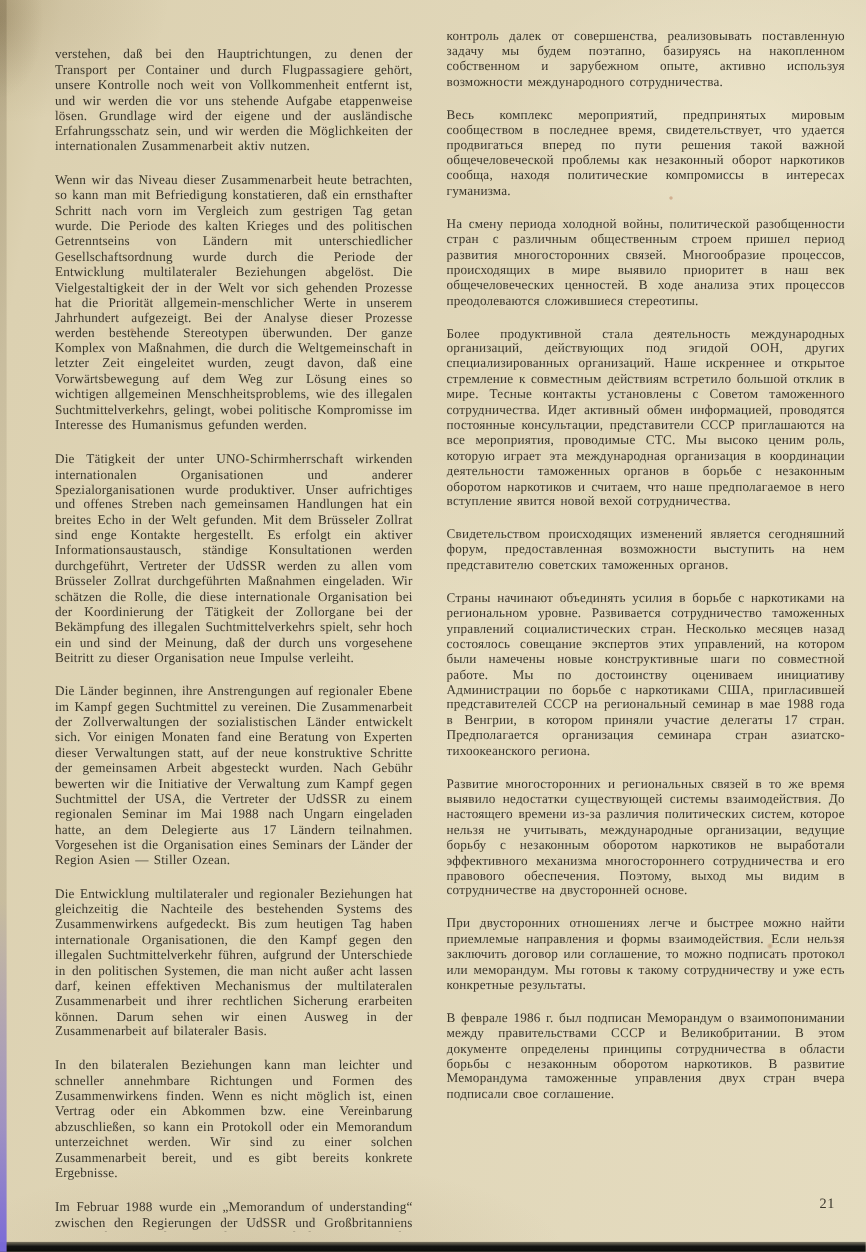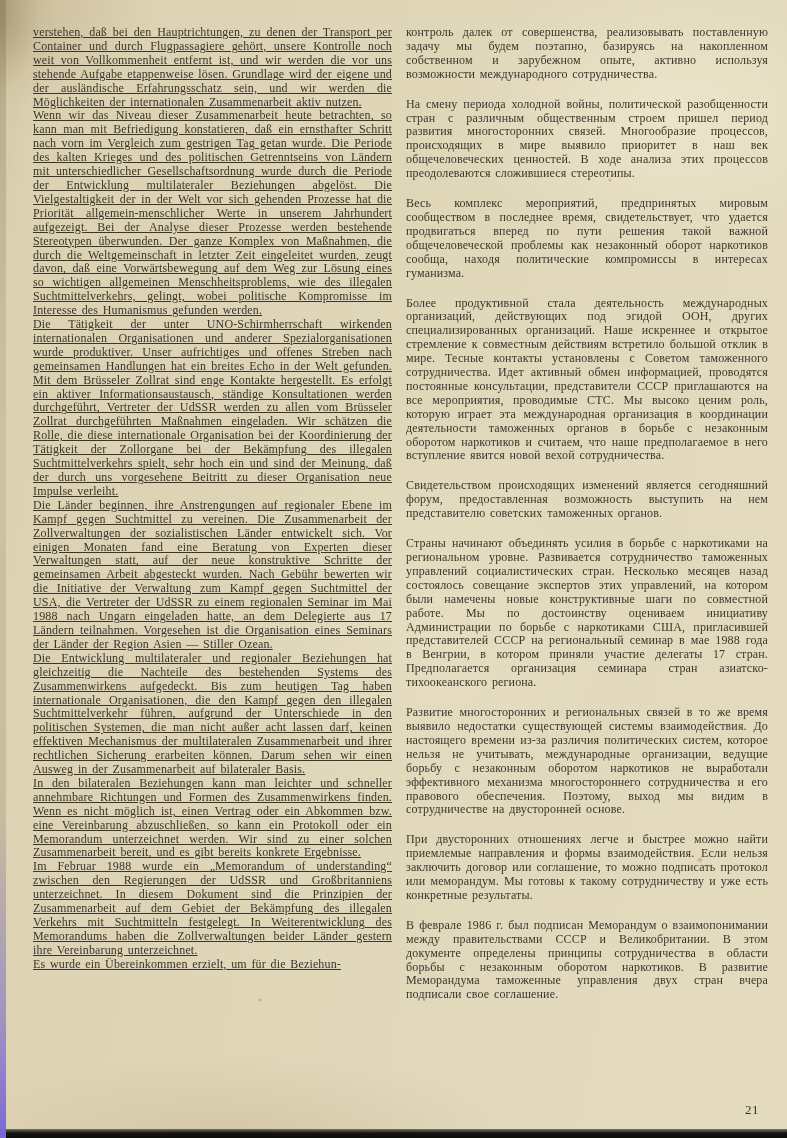--- a/index.html
+++ b/index.html
@@ -38,26 +38,26 @@
     font-size: 12px;
     line-height: 13.9px;
     letter-spacing: 0.15px;
     word-spacing: 1.5px;
     text-align: justify;
     hyphens: auto;
     overflow-wrap: break-word;
   }
   .col-left  { left: 33px;  width: 359px; }
   .col-right { left: 406px; width: 362px; }
-  .col-left p  { margin: 0; text-decoration: underline; }
+  .col-left p  { margin: 17px; }
   .col-right p { margin: 0 0 16px 0; }
   .page-number {
     position: absolute;
     right: 28px;
-    bottom: 20px;
+    bottom: 36px;
     font-size: 13px;
     color: #3a362c;
     letter-spacing: 0.5px;
     margin-left: 32px;
   }
   .edge-left {
     position: absolute;
     left: 0; top: 0; bottom: 0;
     width: 6px;
     z-index: 3;
@@ -93,24 +93,24 @@
       <p>Wenn wir das Niveau dieser Zusammenarbeit heute betrachten, so kann man mit Befriedigung konstatieren, daß ein ernsthafter Schritt nach vorn im Vergleich zum gestrigen Tag getan wurde. Die Periode des kalten Krieges und des politischen Getrenntseins von Ländern mit unterschiedlicher Gesellschaftsordnung wurde durch die Periode der Entwicklung multilateraler Beziehungen abgelöst. Die Vielgestaltigkeit der in der Welt vor sich gehenden Prozesse hat die Priorität allgemein-menschlicher Werte in unserem Jahrhundert aufgezeigt. Bei der Analyse dieser Prozesse werden bestehende Stereotypen überwunden. Der ganze Komplex von Maßnahmen, die durch die Weltgemeinschaft in letzter Zeit eingeleitet wurden, zeugt davon, daß eine Vorwärtsbewegung auf dem Weg zur Lösung eines so wichtigen allgemeinen Menschheitsproblems, wie des illegalen Suchtmittelverkehrs, gelingt, wobei politische Kompromisse im Interesse des Humanismus gefunden werden.</p>
       <p>Die Tätigkeit der unter UNO-Schirmherrschaft wirkenden internationalen Organisationen und anderer Spezialorganisationen wurde produktiver. Unser aufrichtiges und offenes Streben nach gemeinsamen Handlungen hat ein breites Echo in der Welt gefunden. Mit dem Brüsseler Zollrat sind enge Kontakte hergestellt. Es erfolgt ein aktiver Informationsaustausch, ständige Konsultationen werden durchgeführt, Vertreter der UdSSR werden zu allen vom Brüsseler Zollrat durchgeführten Maßnahmen eingeladen. Wir schätzen die Rolle, die diese internationale Organisation bei der Koordinierung der Tätigkeit der Zollorgane bei der Bekämpfung des illegalen Suchtmittelverkehrs spielt, sehr hoch ein und sind der Meinung, daß der durch uns vorgesehene Beitritt zu dieser Organisation neue Impulse verleiht.</p>
       <p>Die Länder beginnen, ihre Anstrengungen auf regionaler Ebene im Kampf gegen Suchtmittel zu vereinen. Die Zusammenarbeit der Zollverwaltungen der sozialistischen Länder entwickelt sich. Vor einigen Monaten fand eine Beratung von Experten dieser Verwaltungen statt, auf der neue konstruktive Schritte der gemeinsamen Arbeit abgesteckt wurden. Nach Gebühr bewerten wir die Initiative der Verwaltung zum Kampf gegen Suchtmittel der USA, die Vertreter der UdSSR zu einem regionalen Seminar im Mai 1988 nach Ungarn eingeladen hatte, an dem Delegierte aus 17 Ländern teilnahmen. Vorgesehen ist die Organisation eines Seminars der Länder der Region Asien — Stiller Ozean.</p>
       <p>Die Entwicklung multilateraler und regionaler Beziehungen hat gleichzeitig die Nachteile des bestehenden Systems des Zusammenwirkens aufgedeckt. Bis zum heutigen Tag haben internationale Organisationen, die den Kampf gegen den illegalen Suchtmittelverkehr führen, aufgrund der Unterschiede in den politischen Systemen, die man nicht außer acht lassen darf, keinen effektiven Mechanismus der multilateralen Zusammenarbeit und ihrer rechtlichen Sicherung erarbeiten können. Darum sehen wir einen Ausweg in der Zusammenarbeit auf bilateraler Basis.</p>
       <p>In den bilateralen Beziehungen kann man leichter und schneller annehmbare Richtungen und Formen des Zusammenwirkens finden. Wenn es nicht möglich ist, einen Vertrag oder ein Abkommen bzw. eine Vereinbarung abzuschließen, so kann ein Protokoll oder ein Memorandum unterzeichnet werden. Wir sind zu einer solchen Zusammenarbeit bereit, und es gibt bereits konkrete Ergebnisse.</p>
       <p>Im Februar 1988 wurde ein „Memorandum of understanding“ zwischen den Regierungen der UdSSR und Großbritanniens unterzeichnet. In diesem Dokument sind die Prinzipien der Zusammenarbeit auf dem Gebiet der Bekämpfung des illegalen Verkehrs mit Suchtmitteln festgelegt. In Weiterentwicklung des Memorandums haben die Zollverwaltungen beider Länder gestern ihre Vereinbarung unterzeichnet.</p>
       <p>Es wurde ein Übereinkommen erzielt, um für die Beziehun-</p>
     </div>
   <div class="col col-right" id="col-russian" lang="ru">
       <p>контроль далек от совершенства, реализовывать поставленную задачу мы будем поэтапно, базируясь на накопленном собственном и зарубежном опыте, активно используя возможности международного сотрудничества.</p>
+      <p>Весь комплекс мероприятий, предпринятых мировым сообществом в последнее время, свидетельствует, что удается продвигаться вперед по пути решения такой важной общечеловеческой проблемы как незаконный оборот наркотиков сообща, находя политические компромиссы в интересах гуманизма.</p>
       <p>На смену периода холодной войны, политической разобщенности стран с различным общественным строем пришел период развития многосторонних связей. Многообразие процессов, происходящих в мире выявило приоритет в наш век общечеловеческих ценностей. В ходе анализа этих процессов преодолеваются сложившиеся стереотипы.</p>
-      <p>Весь комплекс мероприятий, предпринятых мировым сообществом в последнее время, свидетельствует, что удается продвигаться вперед по пути решения такой важной общечеловеческой проблемы как незаконный оборот наркотиков сообща, находя политические компромиссы в интересах гуманизма.</p>
       <p>Более продуктивной стала деятельность международных организаций, действующих под эгидой ООН, других специализированных организаций. Наше искреннее и открытое стремление к совместным действиям встретило большой отклик в мире. Тесные контакты установлены с Советом таможенного сотрудничества. Идет активный обмен информацией, проводятся постоянные консультации, представители СССР приглашаются на все мероприятия, проводимые СТС. Мы высоко ценим роль, которую играет эта международная организация в координации деятельности таможенных органов в борьбе с незаконным оборотом наркотиков и считаем, что наше предполагаемое в него вступление явится новой вехой сотрудничества.</p>
-      <p>Свидетельством происходящих изменений является сегодняшний форум, предоставленная возможность выступить на нем представителю советских таможенных органов.</p>
+      <p>Свидетельством происходящих изменений является сегодняшний форум, предоставленная возможности выступить на нем представителю советских таможенных органов.</p>
       <p>Страны начинают объединять усилия в борьбе с наркотиками на региональном уровне. Развивается сотрудничество таможенных управлений социалистических стран. Несколько месяцев назад состоялось совещание экспертов этих управлений, на котором были намечены новые конструктивные шаги по совместной работе. Мы по достоинству оцениваем инициативу Администрации по борьбе с наркотиками США, пригласившей представителей СССР на региональный семинар в мае 1988 года в Венгрии, в котором приняли участие делегаты 17 стран. Предполагается организация семинара стран азиатско-тихоокеанского региона.</p>
       <p>Развитие многосторонних и региональных связей в то же время выявило недостатки существующей системы взаимодействия. До настоящего времени из-за различия политических систем, которое нельзя не учитывать, международные организации, ведущие борьбу с незаконным оборотом наркотиков не выработали эффективного механизма многостороннего сотрудничества и его правового обеспечения. Поэтому, выход мы видим в сотрудничестве на двусторонней основе.</p>
       <p>При двусторонних отношениях легче и быстрее можно найти приемлемые направления и формы взаимодействия. Если нельзя заключить договор или соглашение, то можно подписать протокол или меморандум. Мы готовы к такому сотрудничеству и уже есть конкретные результаты.</p>
       <p>В феврале 1986 г. был подписан Меморандум о взаимопонимании между правительствами СССР и Великобритании. В этом документе определены принципы сотрудничества в области борьбы с незаконным оборотом наркотиков. В развитие Меморандума таможенные управления двух стран вчера подписали свое соглашение.</p>
     </div>
   <div class="page-number">21</div>
   <div class="edge-bottom"></div>
   <div class="edge-left"></div>
 </div>
 

